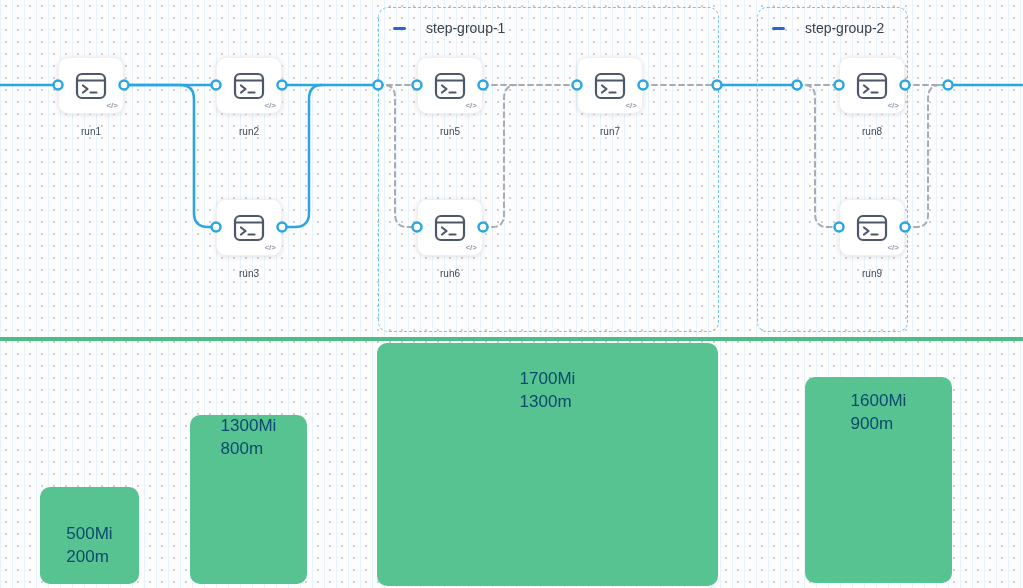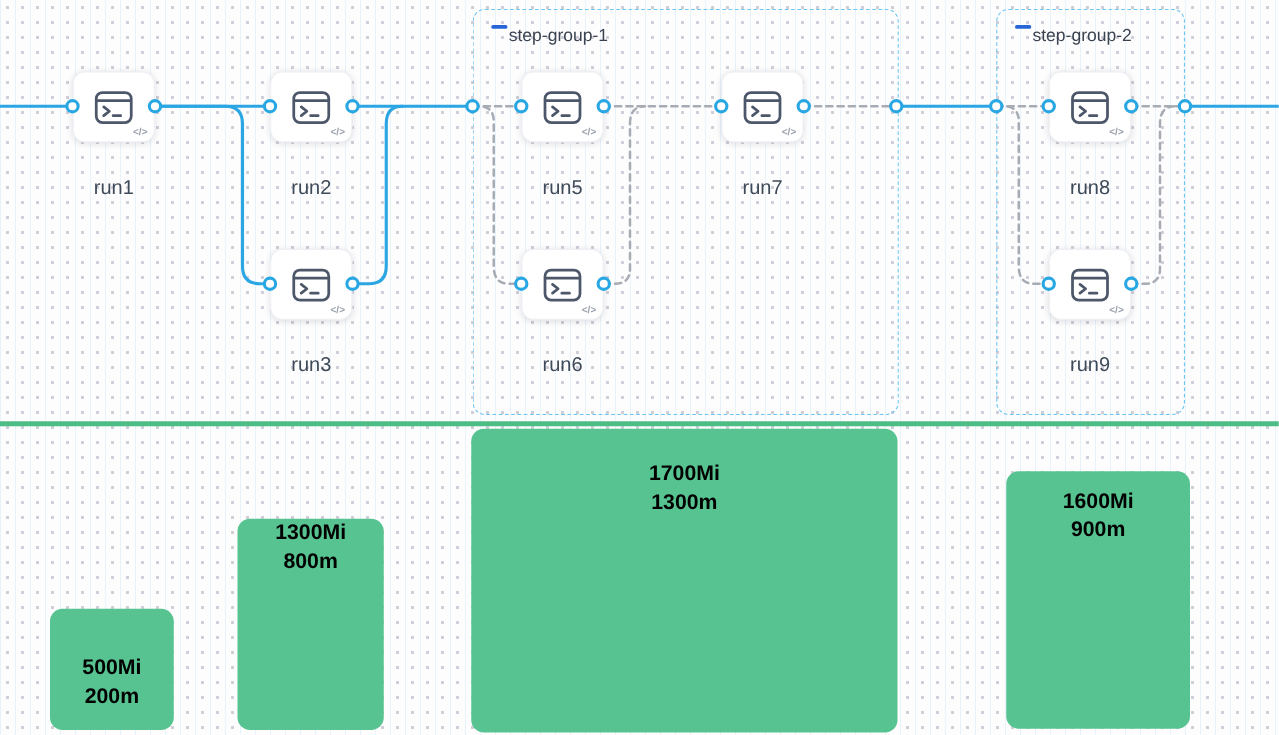--- a/index.html
+++ b/index.html
@@ -19,52 +19,52 @@
   svg.layer{position:absolute;left:0;top:0;}
   .e-blue{fill:none;stroke:#2ba6e3;stroke-width:2.5;stroke-linecap:round;}
   .e-dash{fill:none;stroke:#a7abb4;stroke-width:2;stroke-dasharray:5 4;stroke-linecap:round;}
   .port{fill:#ffffff;stroke:#29a7e2;stroke-width:2.5;}
 
   .group{
     position:absolute;border:1.5px dashed #6ec6f2;border-radius:10px;
     background:transparent;box-sizing:border-box;z-index:0;
   }
   .g1{left:378px;top:7px;width:341px;height:325px;}
-  .g2{left:797px;top:7px;width:151px;height:325px;}
+  .g2{left:757px;top:7px;width:151px;height:325px;}
   .group-header{
-    position:absolute;left:14px;top:12px;display:flex;align-items:flex-start;gap:1px;
+    position:absolute;left:14px;top:12px;display:flex;align-items:center;gap:20px;
     cursor:pointer;
   }
   .minus{display:inline-block;width:13px;height:3px;background:#2565d8;border-radius:2px;}
   .group-label{font-size:14px;color:#39424e;}
 
   .nodewrap{position:absolute;width:66px;text-align:center;z-index:1;}
   .n1{left:58px;top:57px;} .n2{left:216px;top:57px;} .n3{left:216px;top:199px;}
   .n5{left:417px;top:57px;} .n6{left:417px;top:199px;} .n7{left:577px;top:57px;}
   .n8{left:839px;top:57px;} .n9{left:839px;top:199px;}
   .card{
     position:relative;width:66px;height:57px;background:#ffffff;border-radius:10px;
     border:1px solid #eef0f3;box-sizing:border-box;
     box-shadow:0 1px 5px rgba(16,24,40,0.12);
     display:flex;align-items:center;justify-content:center;cursor:pointer;
   }
   .term{display:block;}
   .code{
     position:absolute;right:5px;bottom:3px;font-size:8px;font-weight:700;
     color:#99a0ab;letter-spacing:0px;
   }
-  .nlabel{margin-top:28px;font-size:16px;color:#3f4a58;}
+  .nlabel{margin-top:12px;font-size:10px;color:#3f4a58;}
 
   .divider{position:absolute;left:0;top:337px;width:1023px;height:4px;background:#4dbd86;}
 
   .bar{
     position:absolute;background:#56c390;border-radius:10px;
     display:flex;justify-content:center;box-sizing:border-box;
   }
-  .bar-text{font-size:17px;font-weight:700;color:#000000;line-height:1.35;text-align:center;}
+  .bar-text{font-size:17px;font-weight:400;color:#0c4a6e;line-height:1.35;text-align:left;}
   .b1{left:40px;top:487px;width:99px;height:97px;padding-top:36px;}
   .b2{left:190px;top:415px;width:117px;height:169px;}
   .b3{left:377px;top:343px;width:341px;height:243px;padding-top:25px;}
   .b4{left:805px;top:377px;width:147px;height:206px;padding-top:13px;}
 </style>
 </head>
 <body>
 
 <div class="canvas">
 

